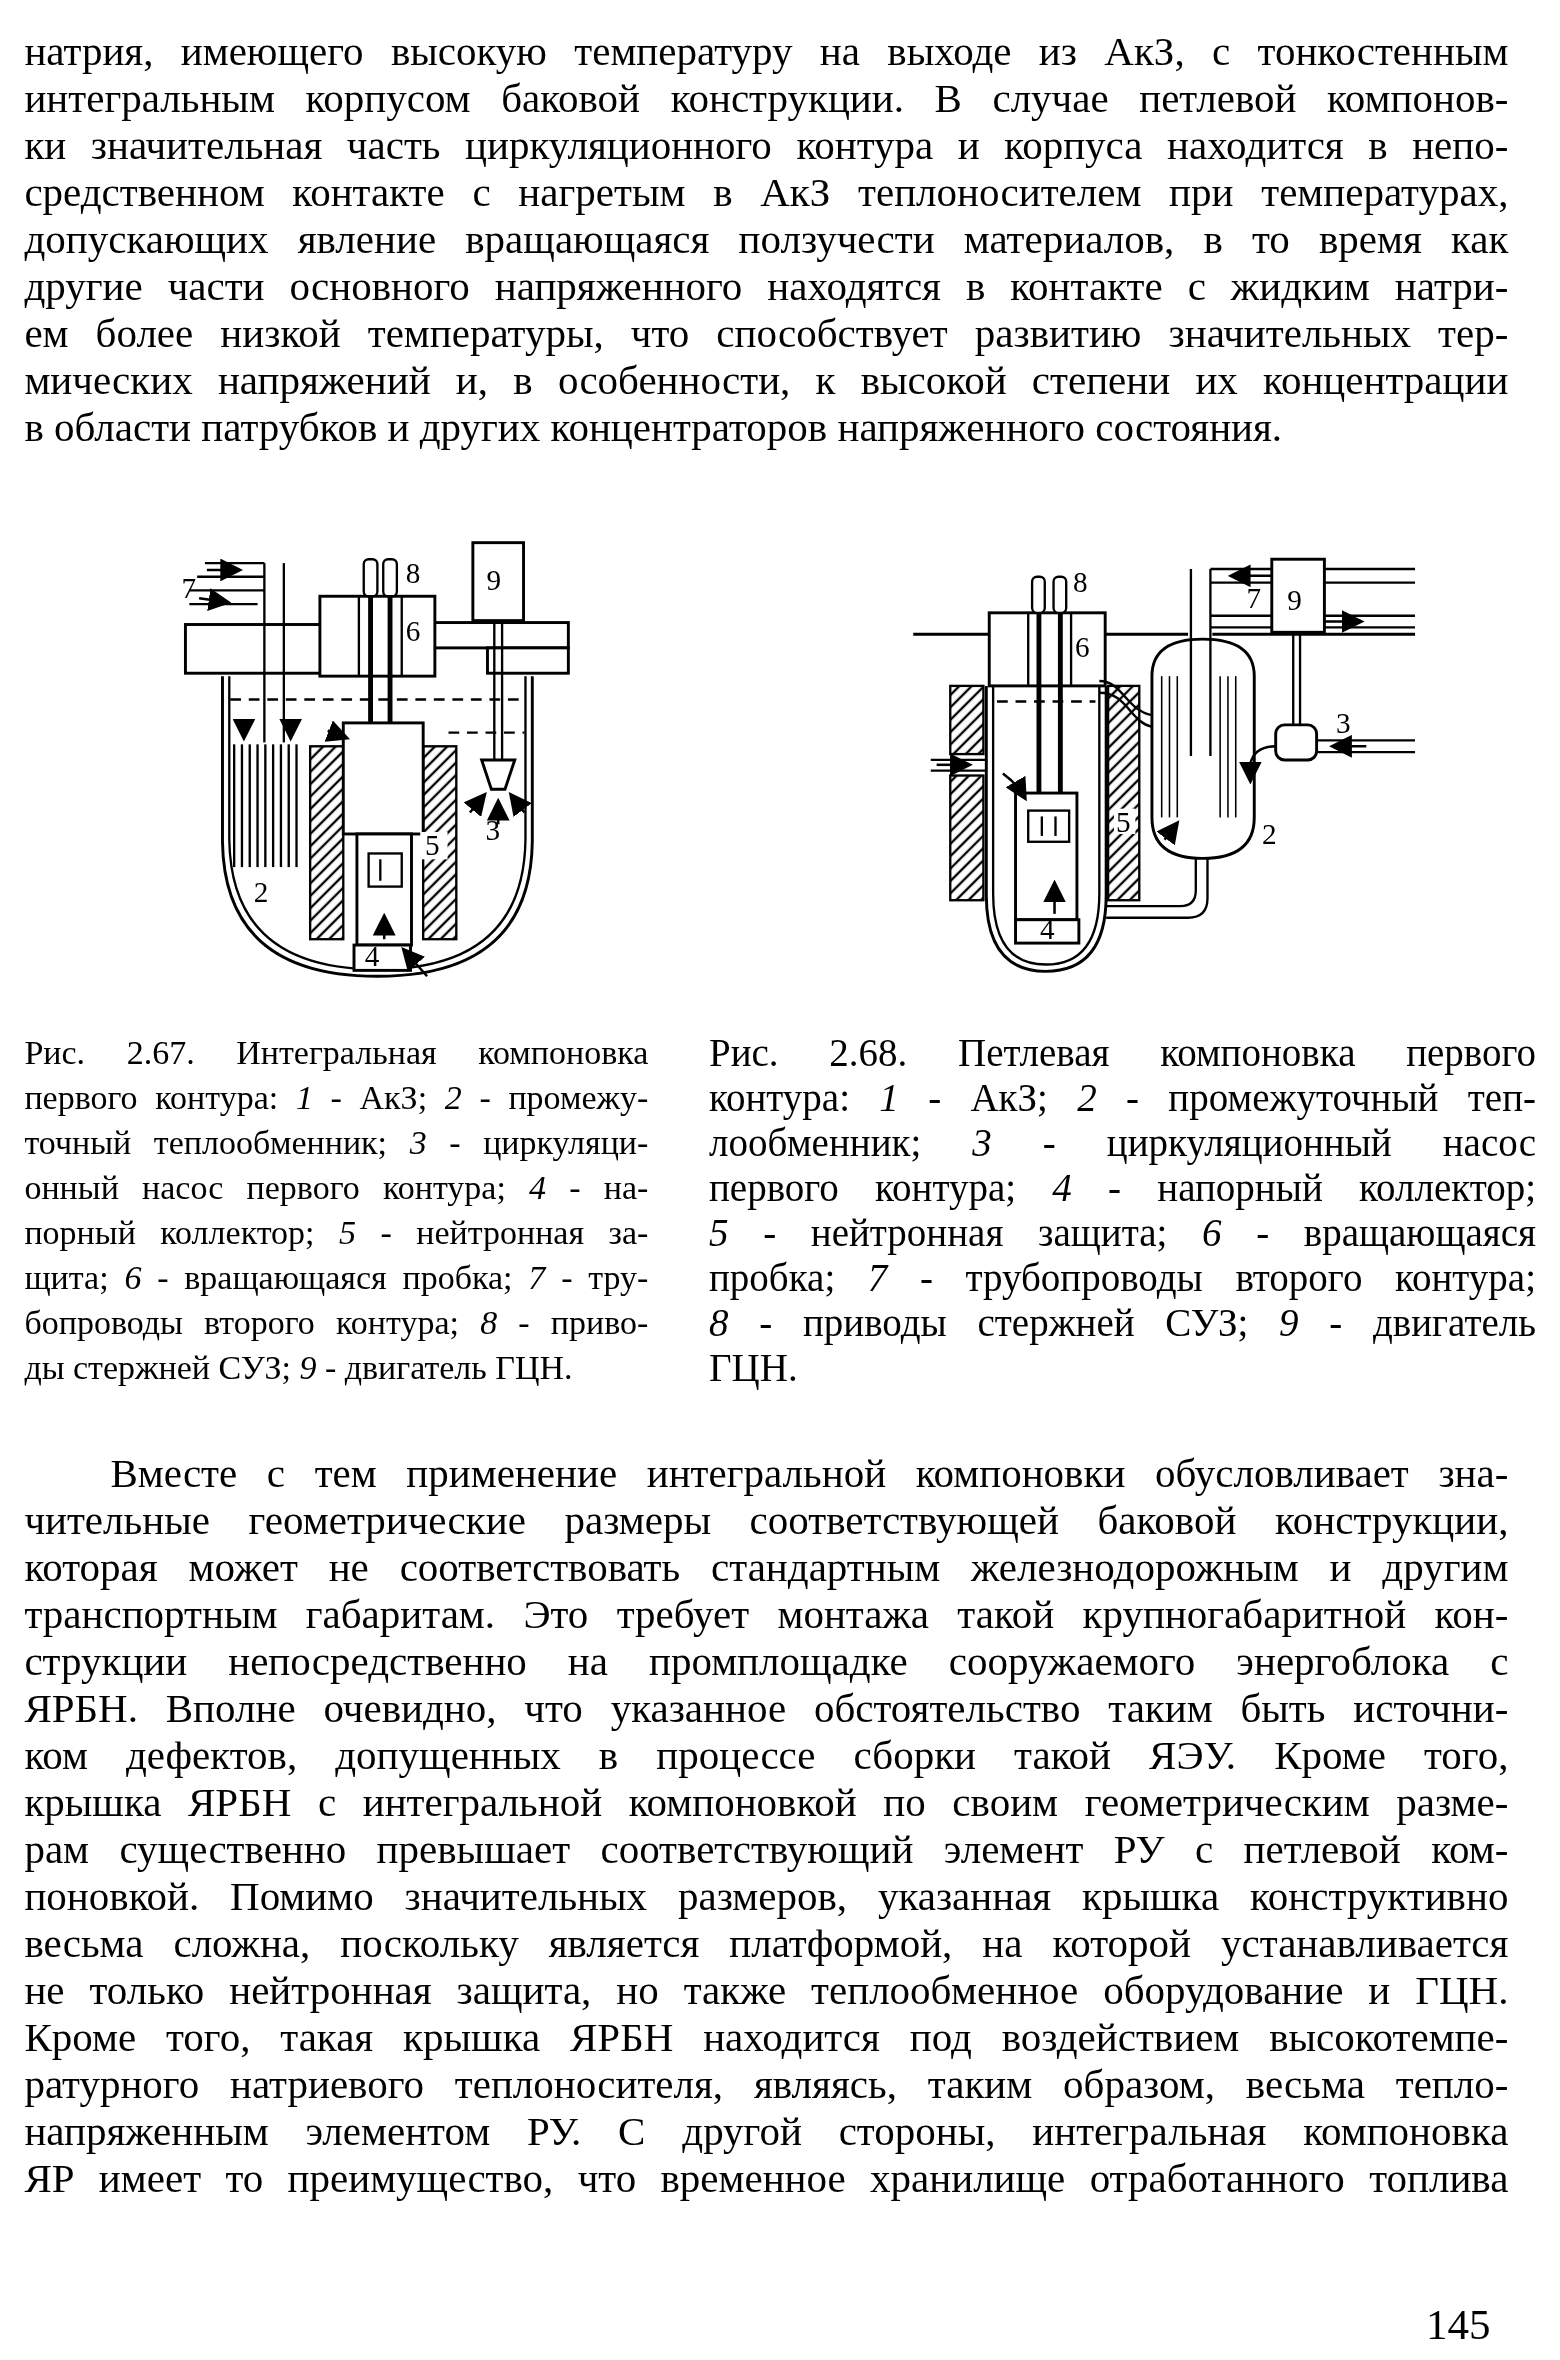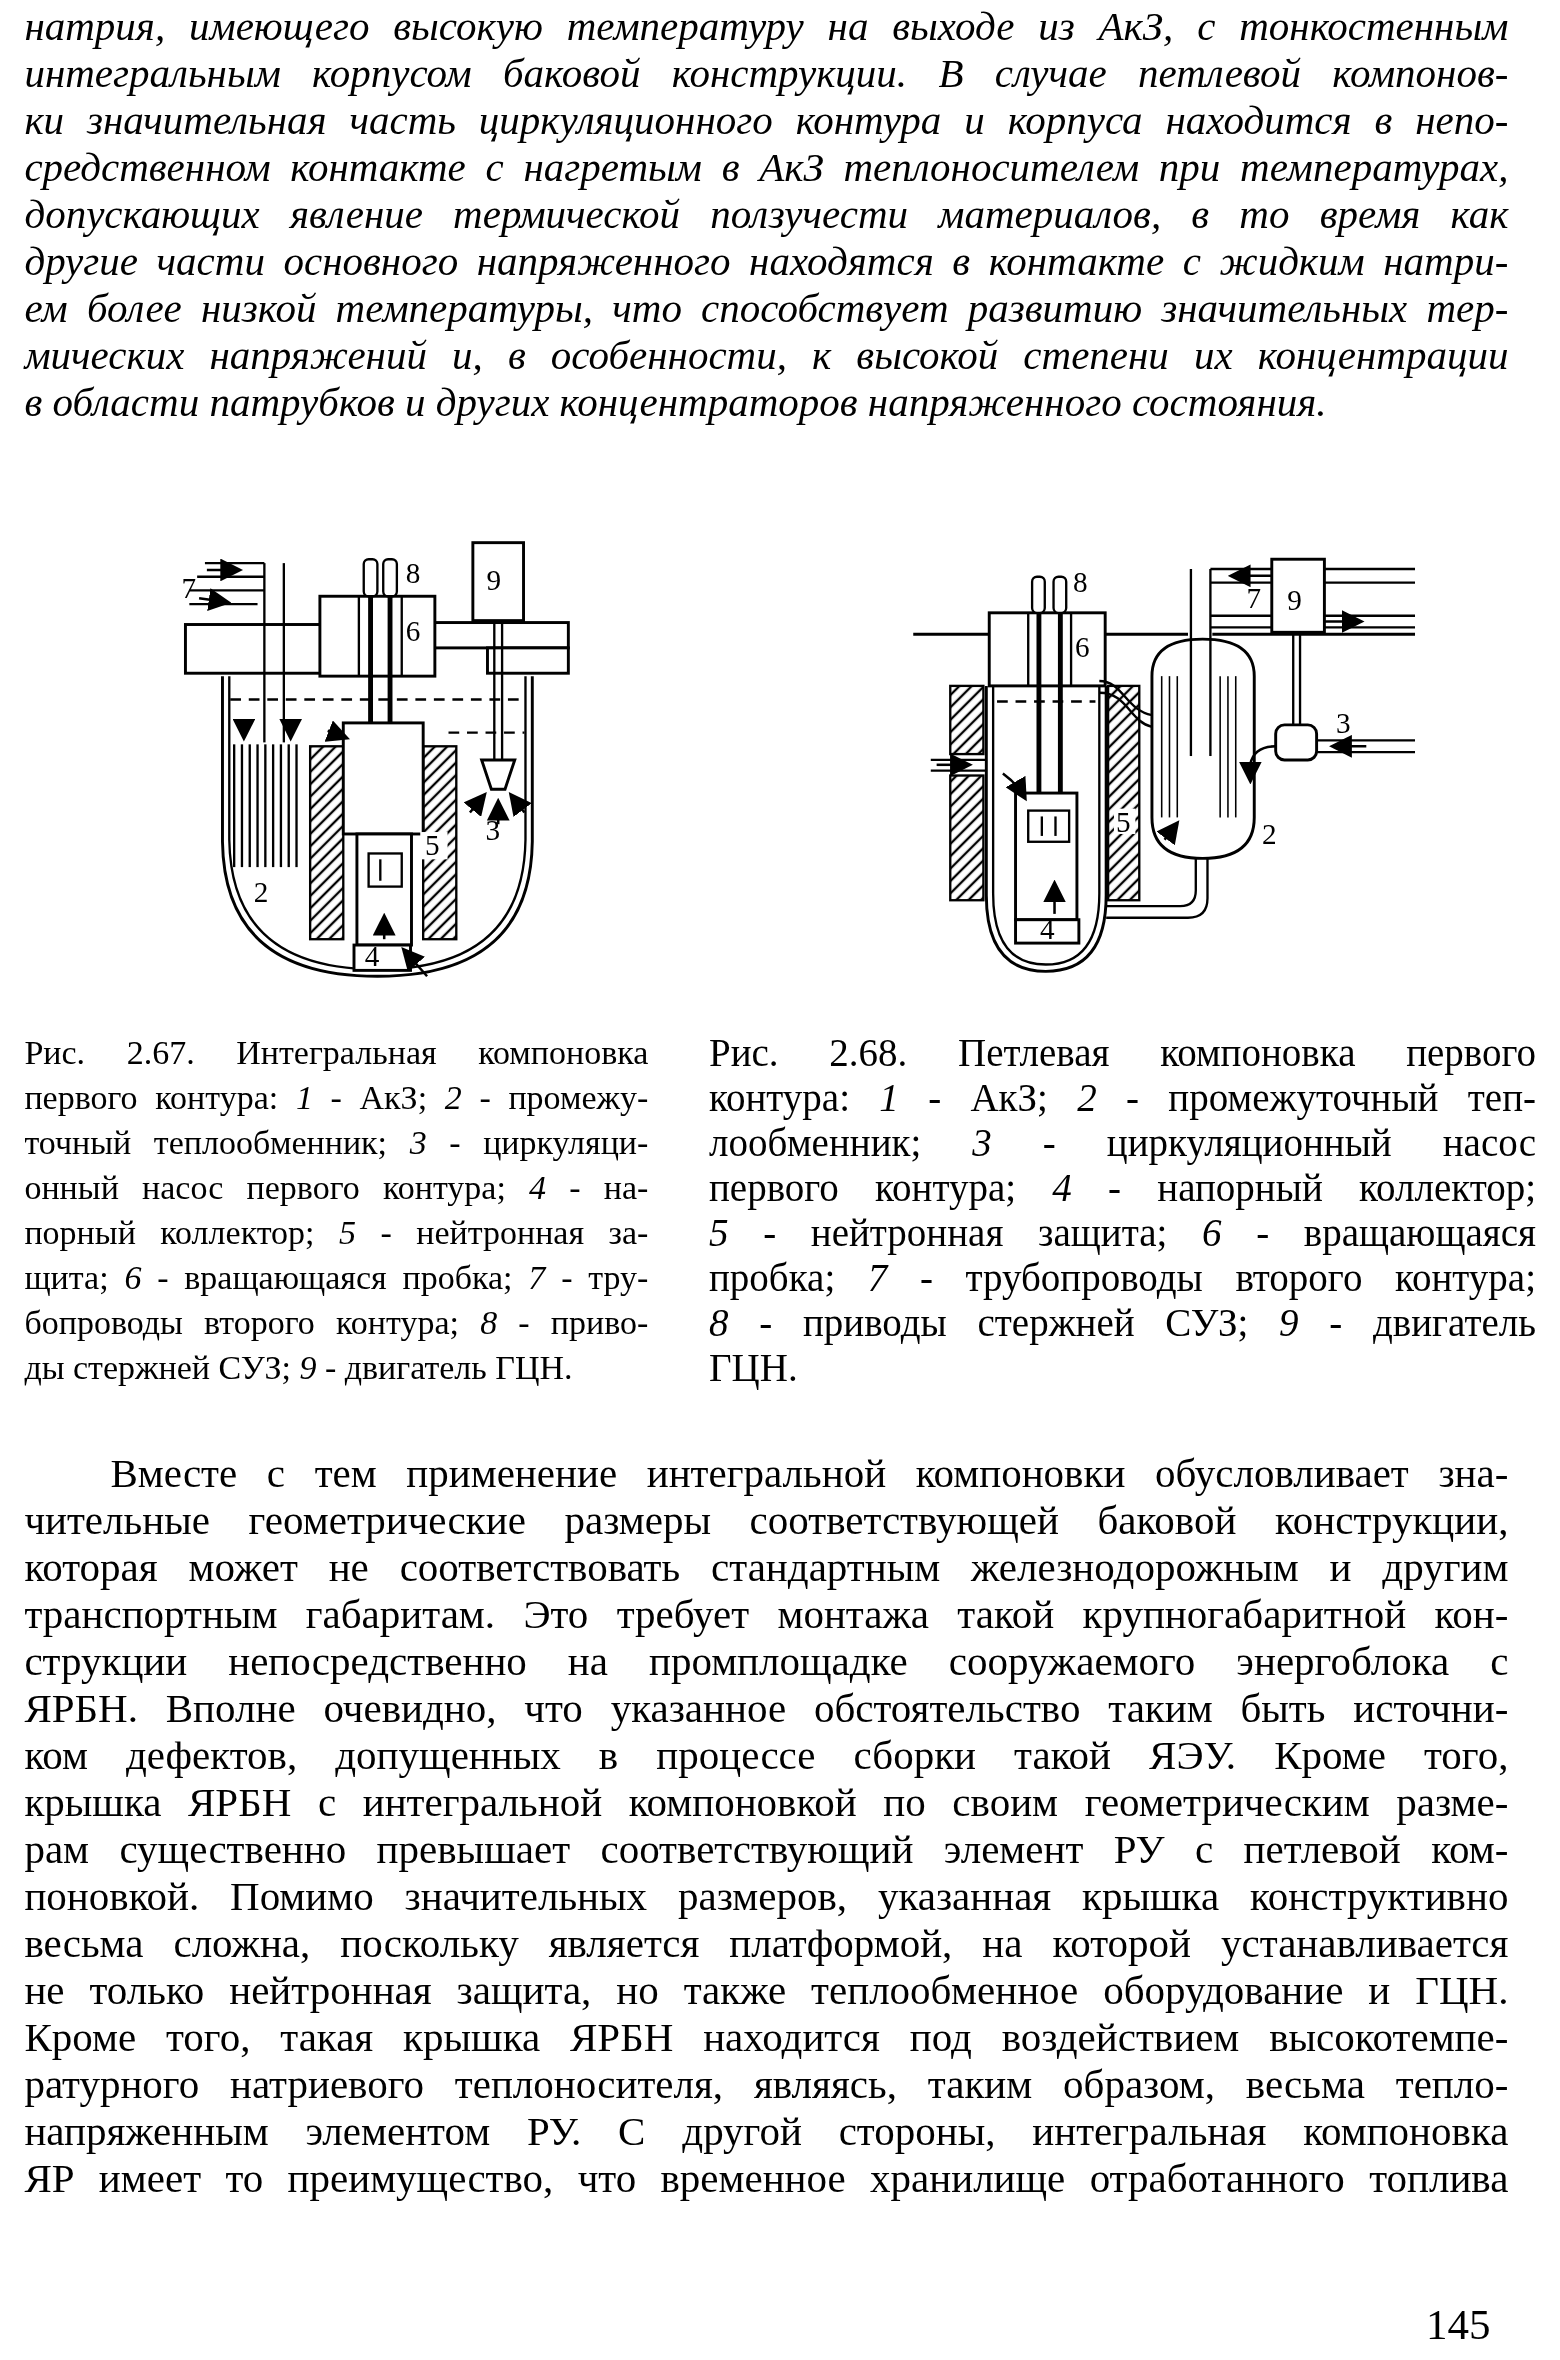--- a/index.html
+++ b/index.html
@@ -1,21 +1,21 @@
 <!DOCTYPE html>
 <html><head>
 <meta charset="utf-8">
 <style>
   html,body{margin:0;padding:0;background:#fff;}
   .page{
     position:relative;width:1560px;height:2360px;background:#ffffff;
     font-family:"Liberation Serif",serif;color:#000;overflow:hidden;
   }
   .para{position:absolute;font-size:41px;line-height:47px;}
-  #para-top{left:24.4px;top:3px;width:1484px;font-style:italic;}
+  #para-top{left:24.4px;top:28px;width:1484px;}
   #para-main{left:24.4px;top:1450px;width:1484px;}
   .caption{position:absolute;line-height:45px;}
   #cap-267{left:24.4px;top:1030px;width:624px;font-size:34px;}
   #cap-268{left:677px;top:1030px;width:827px;font-size:39px;margin-left:32px;}
   .tline{text-align:justify;text-align-last:justify;}
   .tline.last{text-align-last:left;}
   .caption i,.para i{font-style:italic;}
   .fig{position:absolute;}
   #fig-267{left:125px;top:530px;width:458px;height:455px;}
   #fig-268{left:874px;top:530px;width:552px;height:455px;}
@@ -36,21 +36,21 @@
 </head>
 <body>
 
 <div class="page">
 
   <div id="para-top" class="para">
       <div class="tline">натрия, имеющего высокую температуру на выходе из АкЗ, с тонкостенным</div>
       <div class="tline">интегральным корпусом баковой конструкции. В случае петлевой компонов-</div>
       <div class="tline">ки значительная часть циркуляционного контура и корпуса находится в непо-</div>
       <div class="tline">средственном контакте с нагретым в АкЗ теплоносителем при температурах,</div>
-      <div class="tline">допускающих явление термической ползучести материалов, в то время как</div>
+      <div class="tline">допускающих явление вращающаяся ползучести материалов, в то время как</div>
       <div class="tline">другие части основного напряженного находятся в контакте с жидким натри-</div>
       <div class="tline">ем более низкой температуры, что способствует развитию значительных тер-</div>
       <div class="tline">мических напряжений и, в особенности, к высокой степени их концентрации</div>
       <div class="tline last">в области патрубков и других концентраторов напряженного состояния.</div>
     </div>
 
   <div id="fig-267" class="fig">
     <svg viewBox="0 0 470 467" xmlns="http://www.w3.org/2000/svg">
       <defs>
         <marker id="ah1" markerWidth="9" markerHeight="9" refX="7" refY="4.5" orient="auto">

